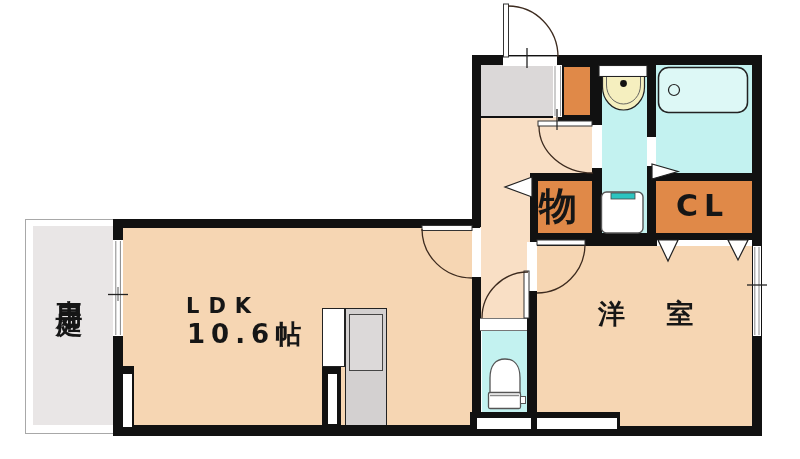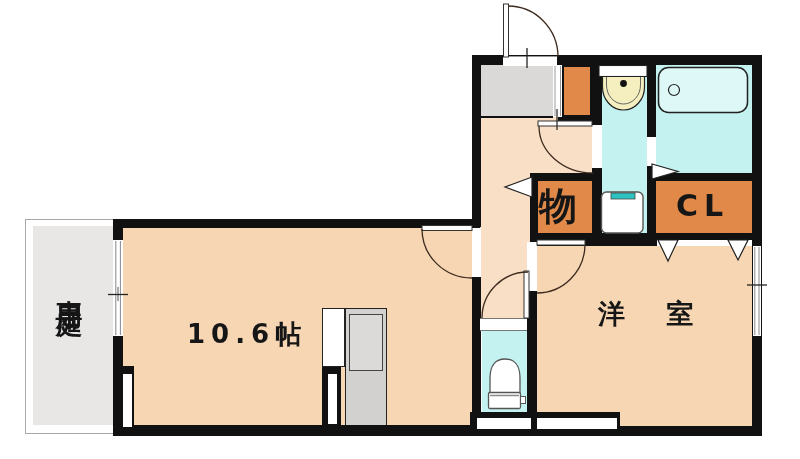--- a/index.html
+++ b/index.html
@@ -126,18 +126,19 @@
     <line x1="759" y1="247" x2="759" y2="335" stroke="#888" stroke-width="1"></line>
     <line x1="555" y1="66" x2="555" y2="116" stroke="#999" stroke-width="1"></line>
     <line x1="560.5" y1="66" x2="560.5" y2="116" stroke="#999" stroke-width="1"></line>
     <line x1="527" y1="48" x2="527" y2="68" stroke="#222" stroke-width="1.3"></line>
     <line x1="108" y1="294.5" x2="128" y2="294.5" stroke="#222" stroke-width="1.3"></line>
     <line x1="747" y1="285" x2="767" y2="285" stroke="#222" stroke-width="1.3"></line>
     <line x1="557" y1="109" x2="557" y2="130" stroke="#222" stroke-width="1.2"></line>
   </svg>
 
   <div class="lbl" style="left:56px;top:279px;font-size:27px;writing-mode:vertical-rl;text-orientation:upright;letter-spacing:4px;">専用庭</div>
+  <div class="lbl" style="left:186px;top:296px;font-size:21px;letter-spacing:9px;">LDK</div>
   <div class="lbl" style="left:187px;top:321px;font-size:26px;letter-spacing:6px;">10.6帖</div>
   <div class="lbl" style="left:539px;top:187px;font-size:38px;">物</div>
   <div class="lbl" style="left:676px;top:191px;font-size:30px;letter-spacing:6px;">CL</div>
   <div class="lbl" style="left:598px;top:300px;font-size:27px;word-spacing:32px;">洋 室</div>
 
 </div>
 
 </body></html>

